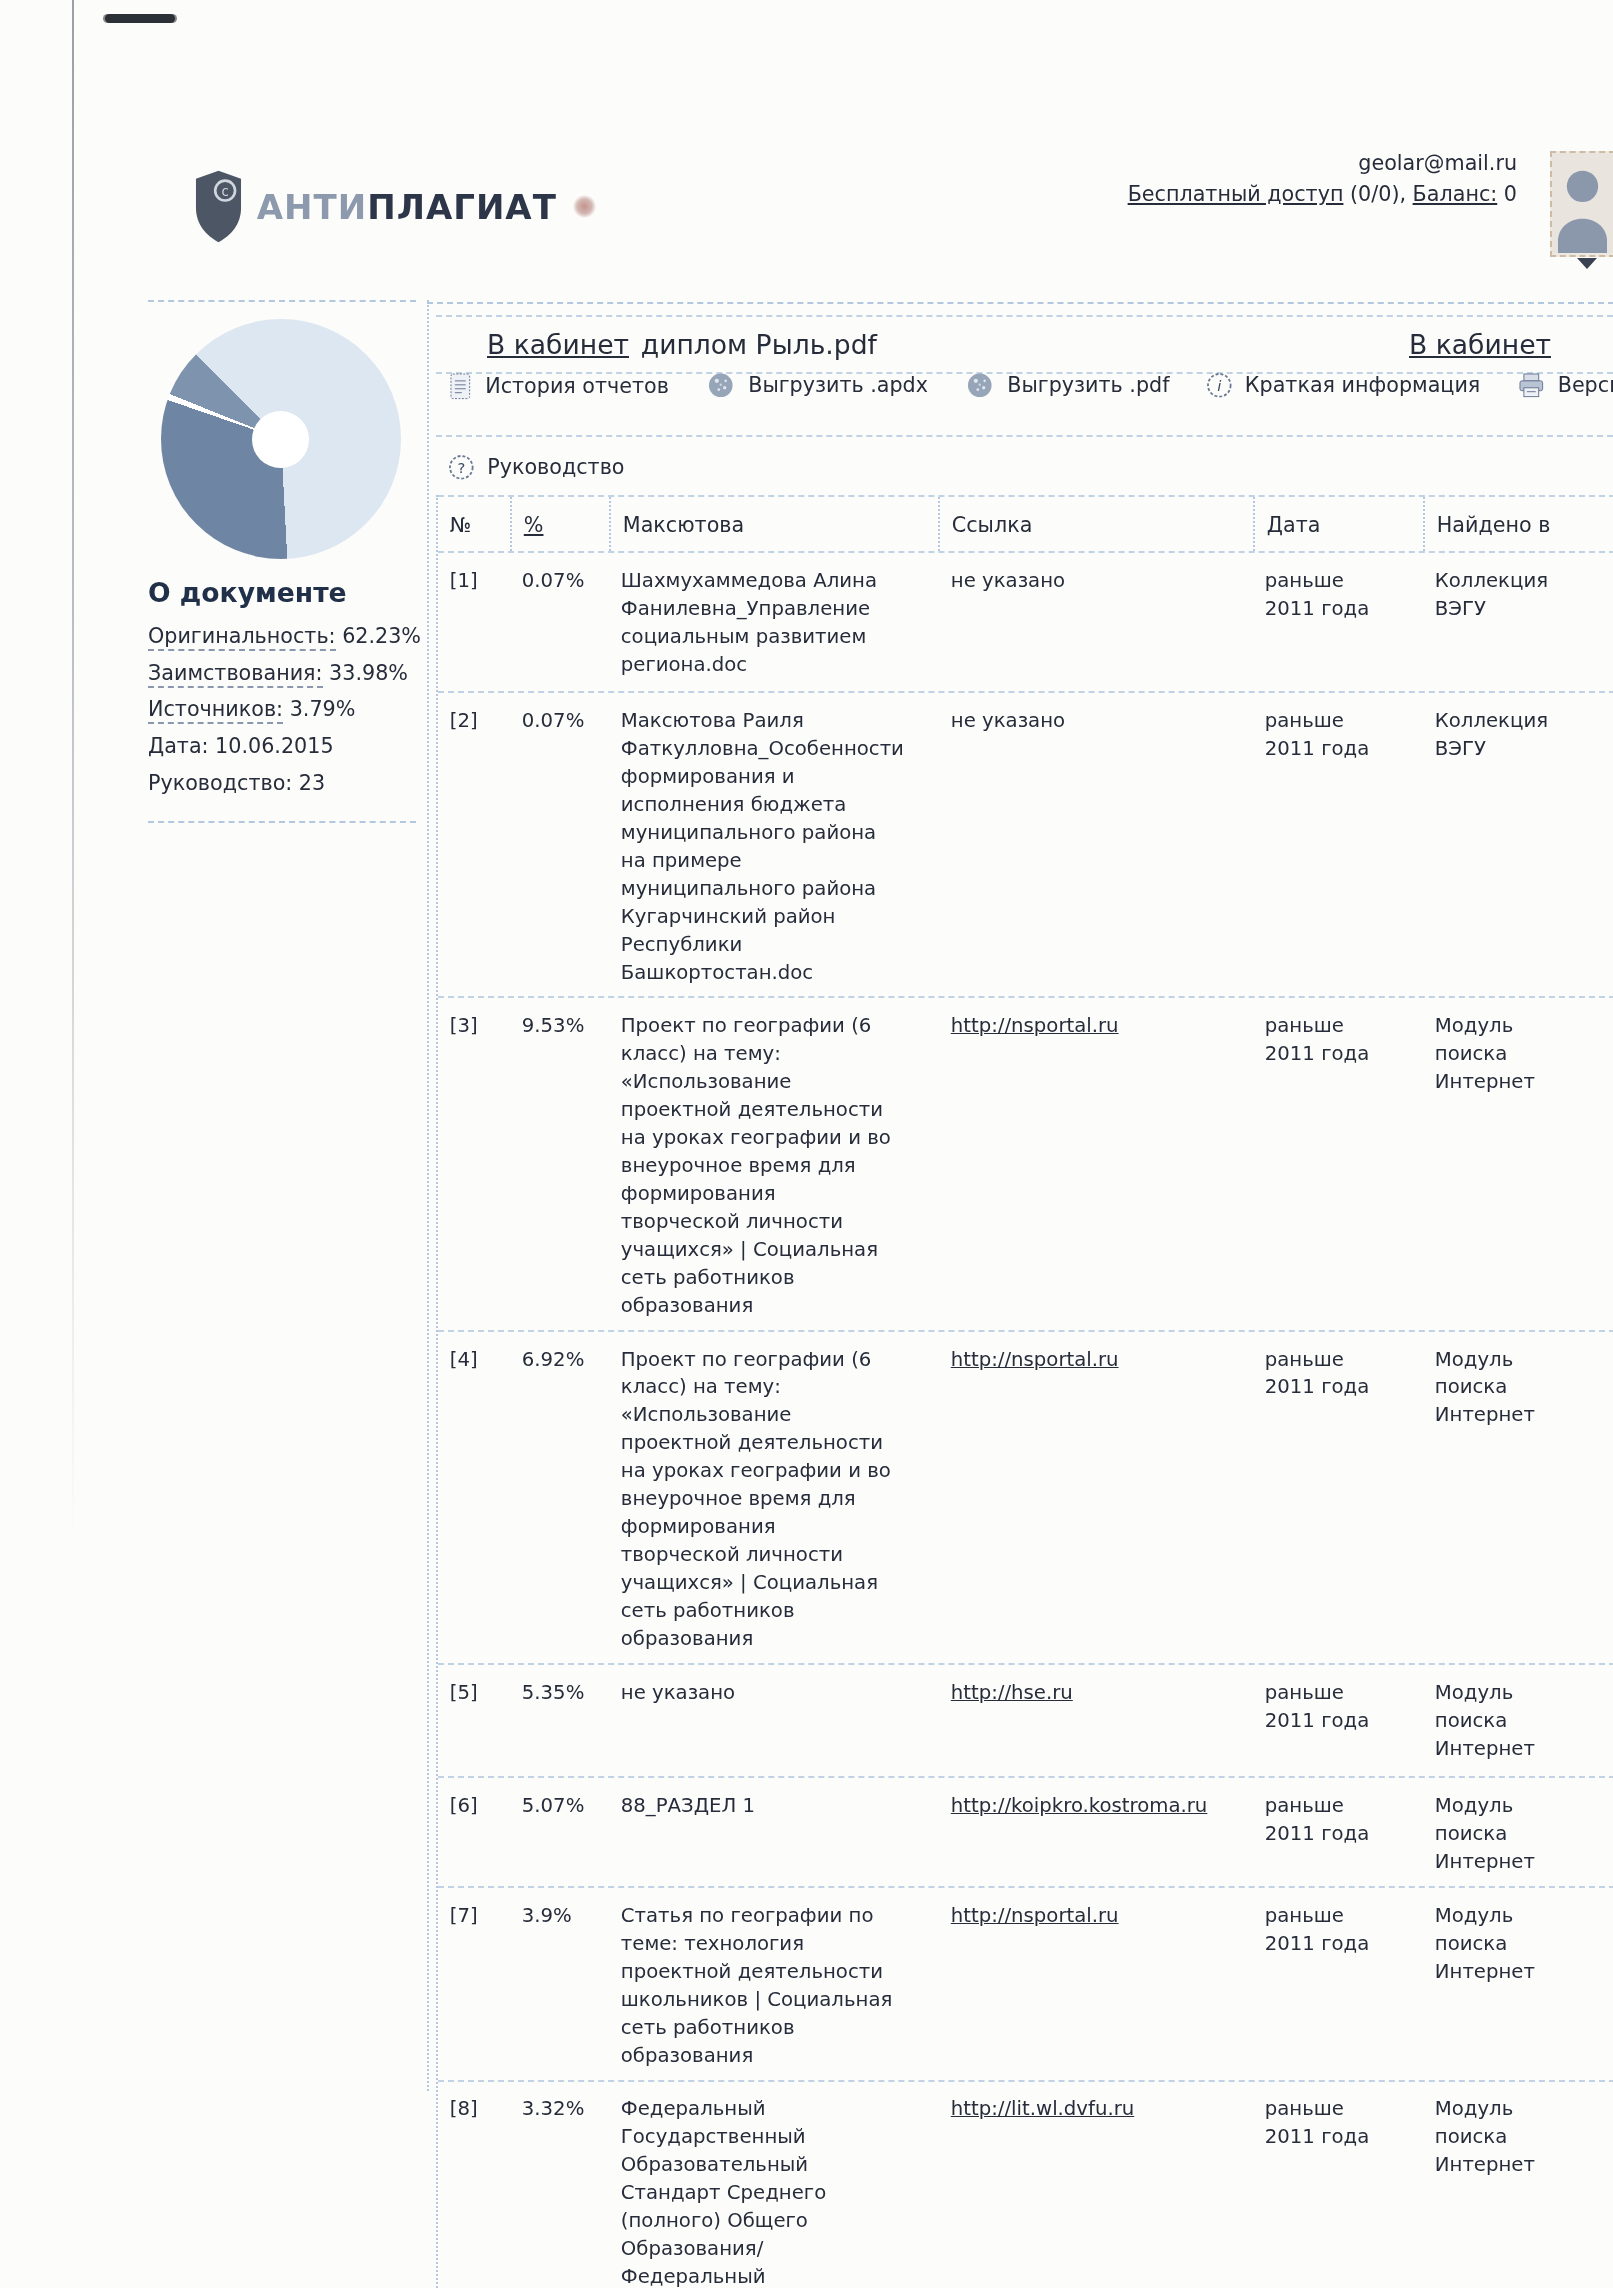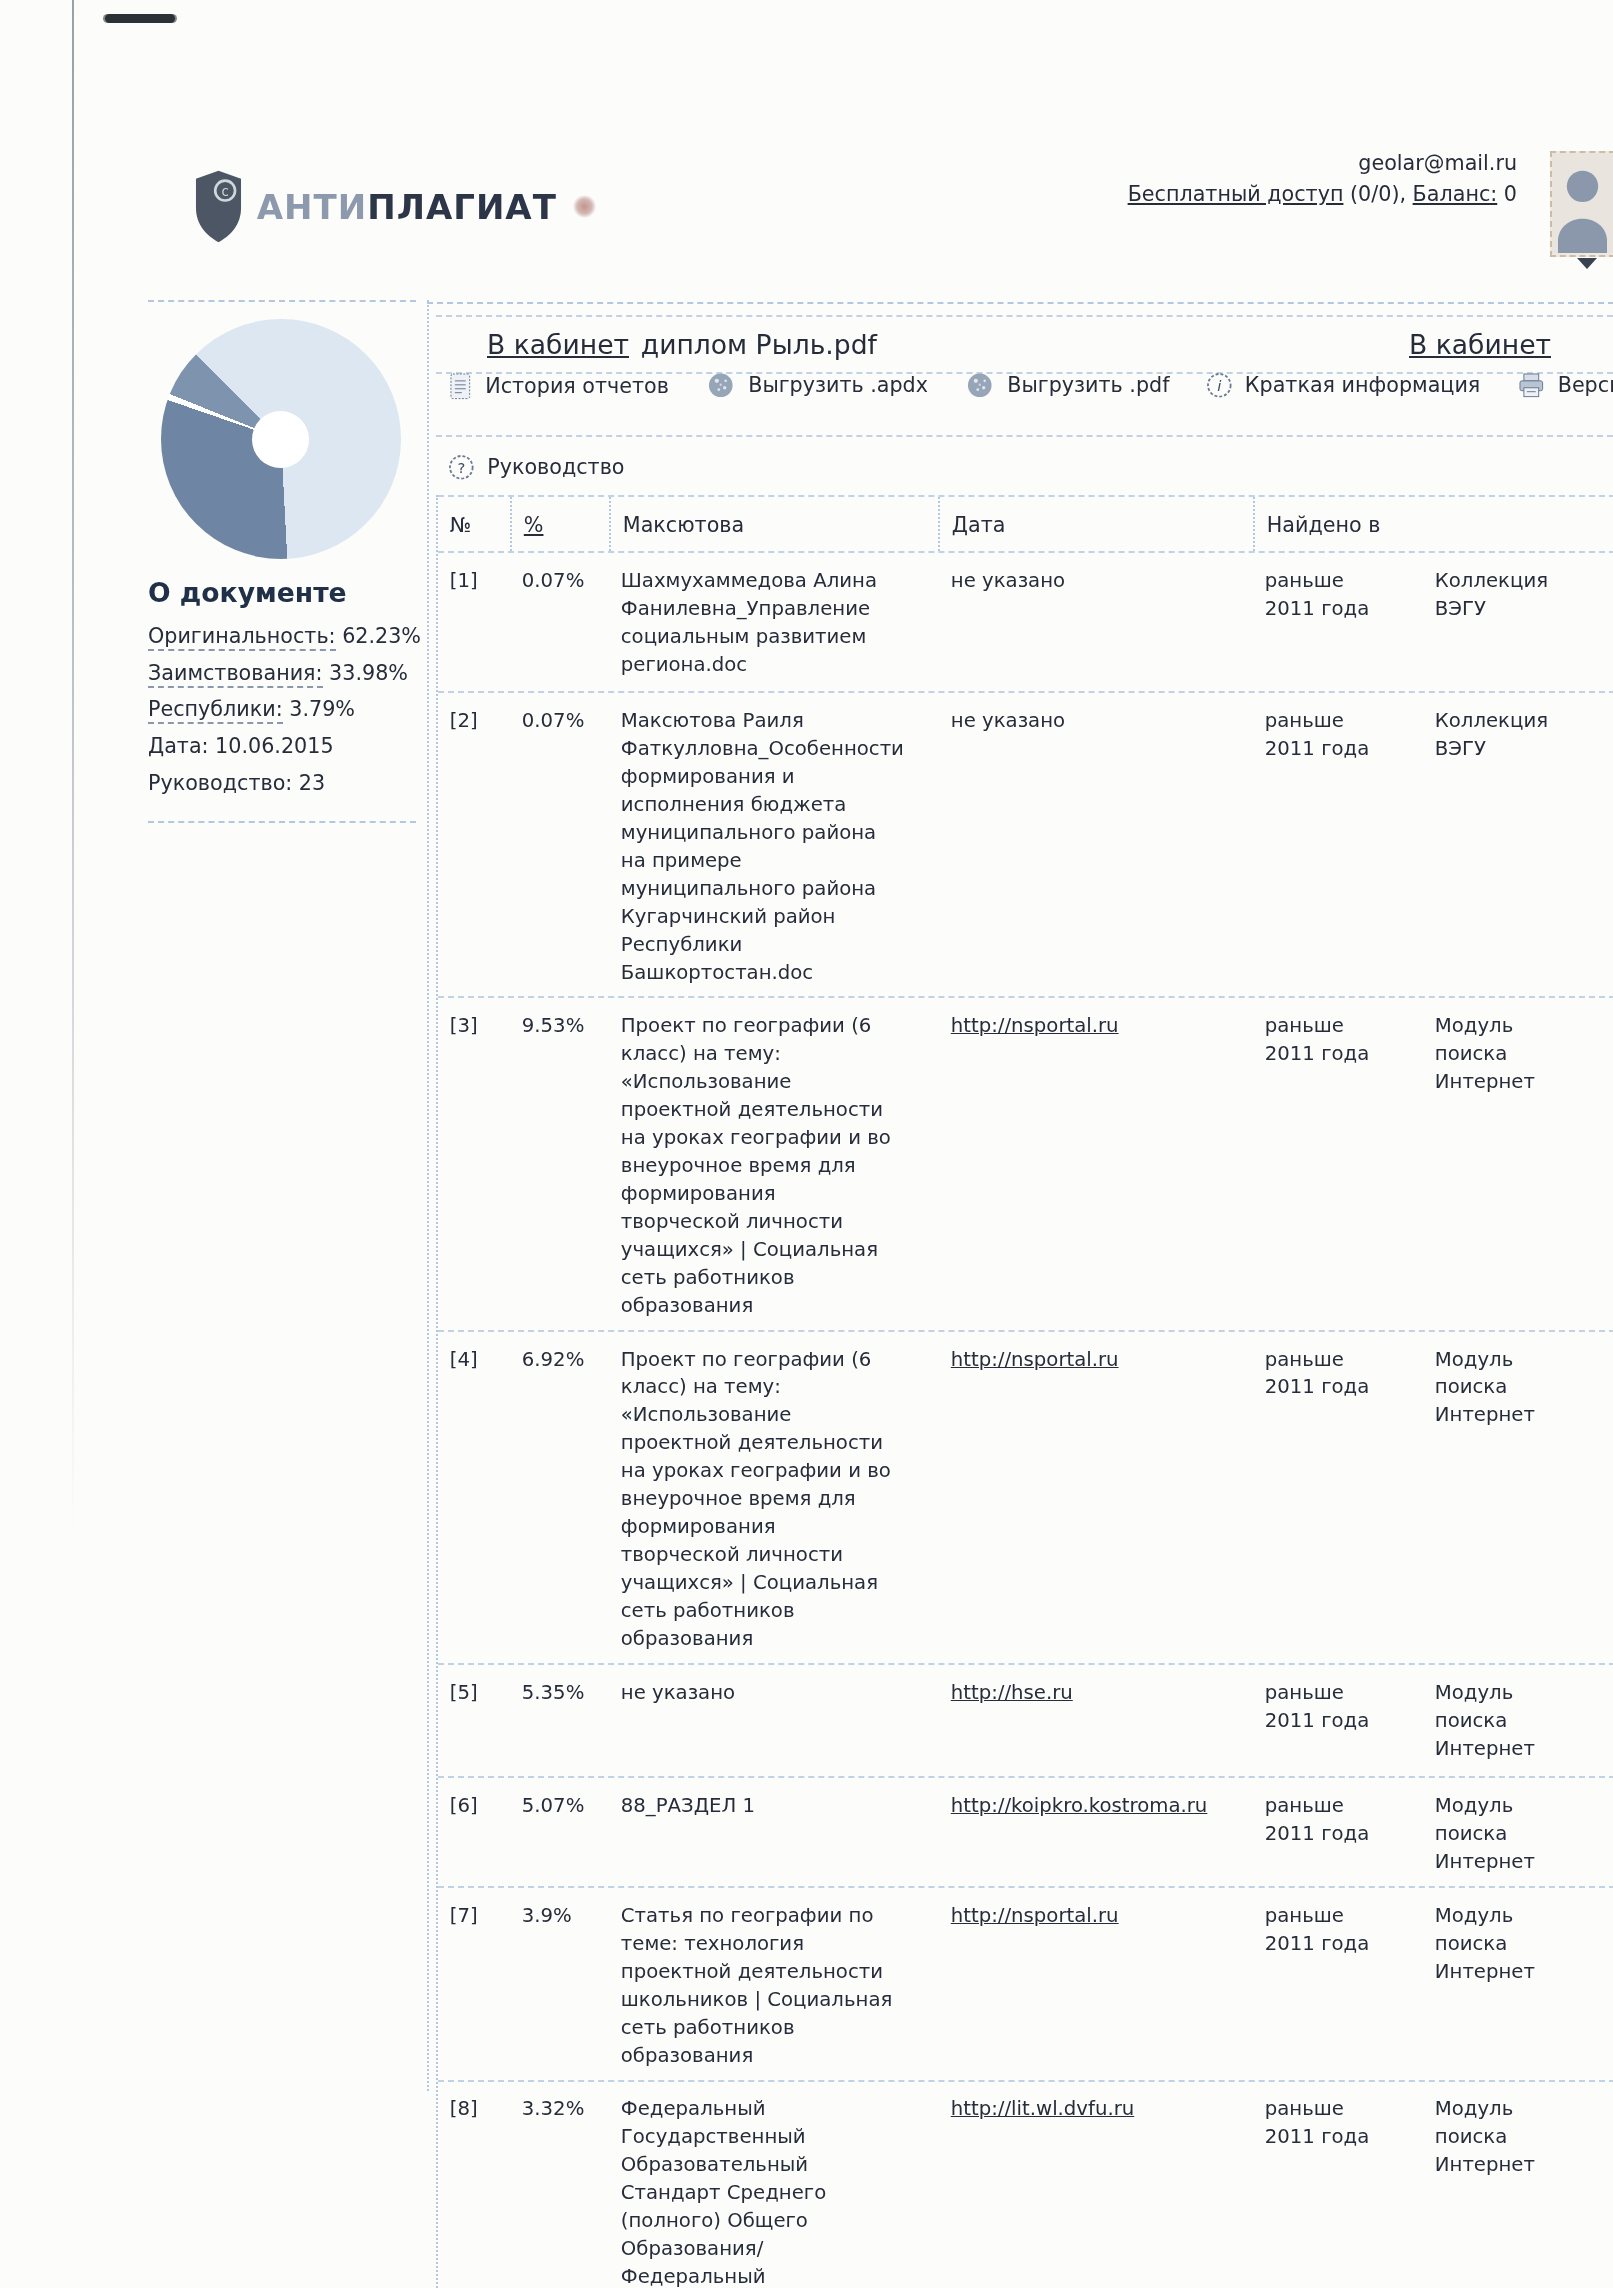--- a/index.html
+++ b/index.html
@@ -103,21 +103,21 @@
 
 <div class="abs dash-h sb-top"></div>
 <div class="abs pie" id="pie" style="background: conic-gradient(rgb(221, 231, 241) 0deg, rgb(221, 231, 241) 177deg, rgb(110, 134, 163) 177deg, rgb(110, 134, 163) 289deg, rgb(255, 255, 255) 289deg, rgb(255, 255, 255) 292deg, rgb(126, 147, 174) 292deg, rgb(126, 147, 174) 315deg, rgb(221, 231, 241) 315deg, rgb(221, 231, 241) 360deg);"></div>
 <div class="abs pie-hole"></div>
 
 <div class="abs about">
   <div class="about-title">О документе</div>
   <div id="about-list">
       <div class="about-row"><span class="lbl-link">Оригинальность:</span><span> 62.23%</span></div>
       <div class="about-row"><span class="lbl-link">Заимствования:</span><span> 33.98%</span></div>
-      <div class="about-row"><span class="lbl-link">Республики:</span><span> 3.79%</span></div>
+      <div class="about-row"><span class="lbl-link">Источников:</span><span> 3.79%</span></div>
       <div class="about-row"><span class="">Дата:</span><span> 10.06.2015</span></div>
       <div class="about-row"><span class="">Руководство:</span><span> 23</span></div>
     </div>
 </div>
 <div class="abs dash-h sb-bottom"></div>
 
 <div class="abs main-border"></div>
 <div class="abs dash-h main-top"></div>
 
 <div class="abs title-box">
@@ -196,20 +196,21 @@
   <span class="link" style="text-decoration:none;">Руководство</span>
 </div>
 
 <div class="abs stable">
   <div class="t-row t-head">
     <div class="t-cell">№</div>
     <div class="t-cell">
         <span class="u">%</span>
       </div>
     <div class="t-cell">Максютова</div>
+    <div class="t-cell">Ссылка</div>
     <div class="t-cell">Дата</div>
     <div class="t-cell">Найдено в</div>
   </div>
   <div id="tbody">
       <div class="t-row" style="min-height: 138px;">
         <div class="t-cell c-num"><span>[1]</span></div>
         <div class="t-cell c-pct"><span>0.07%</span></div>
         <div class="t-cell c-src"><span>Шахмухаммедова Алина Фанилевна_Управление социальным развитием региона.doc</span></div>
         <div class="t-cell c-lnk"><span>не указано</span></div>
         <div class="t-cell c-date"><span>раньше 2011 года</span></div>

